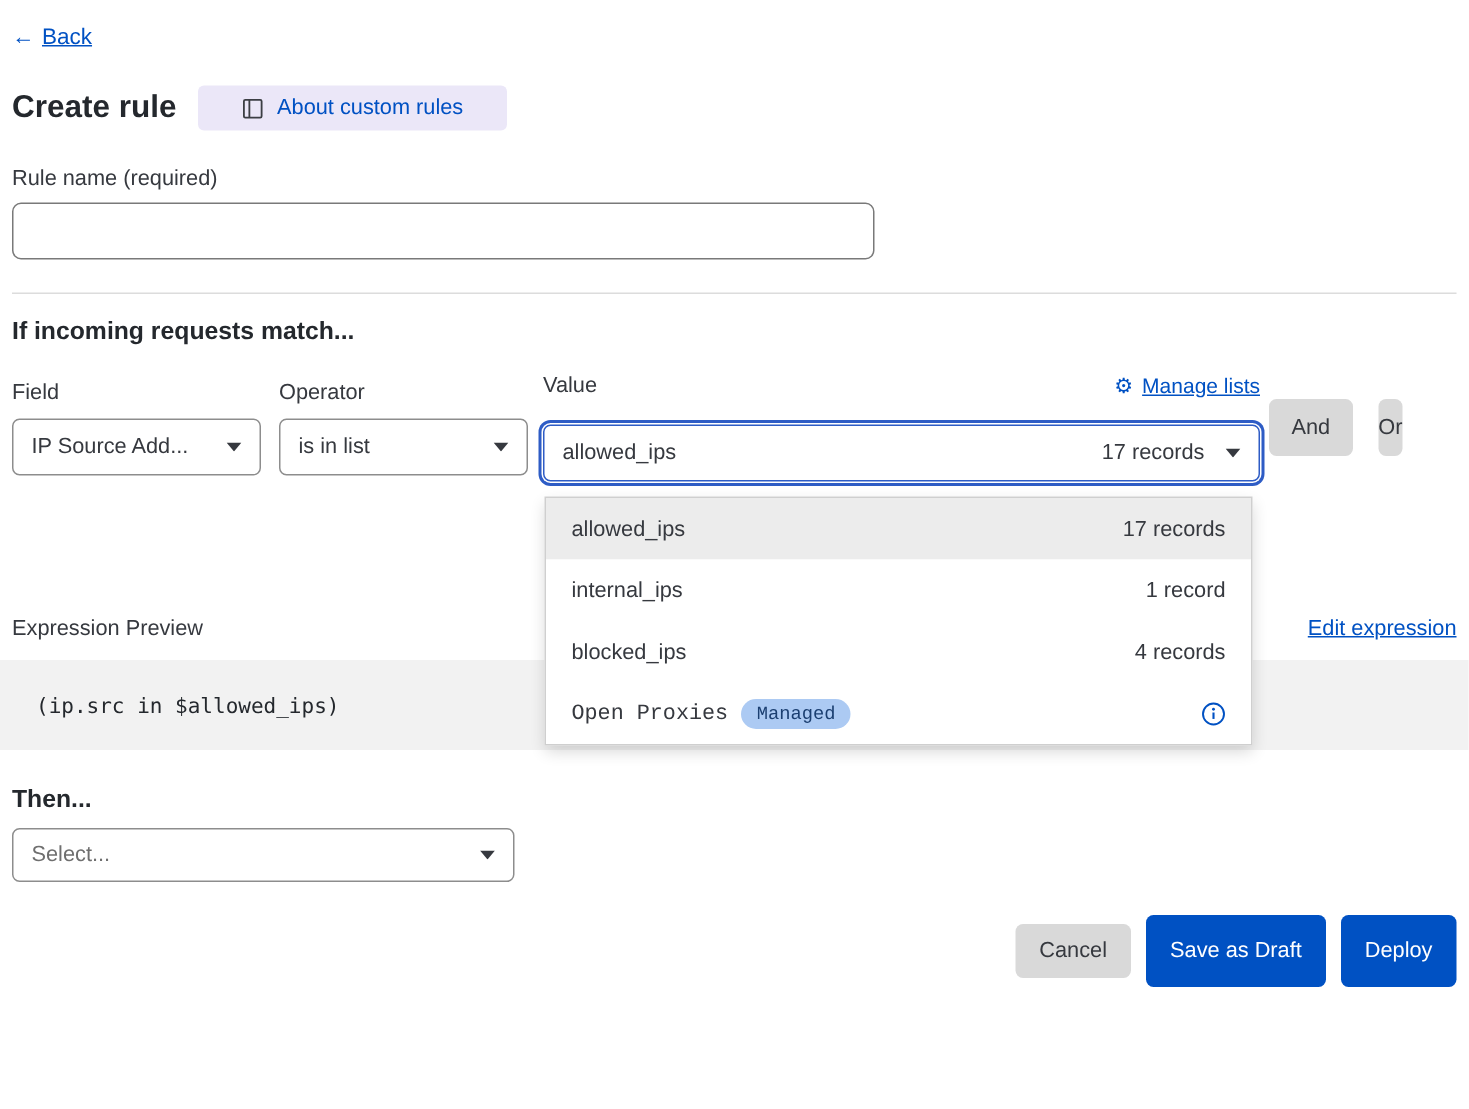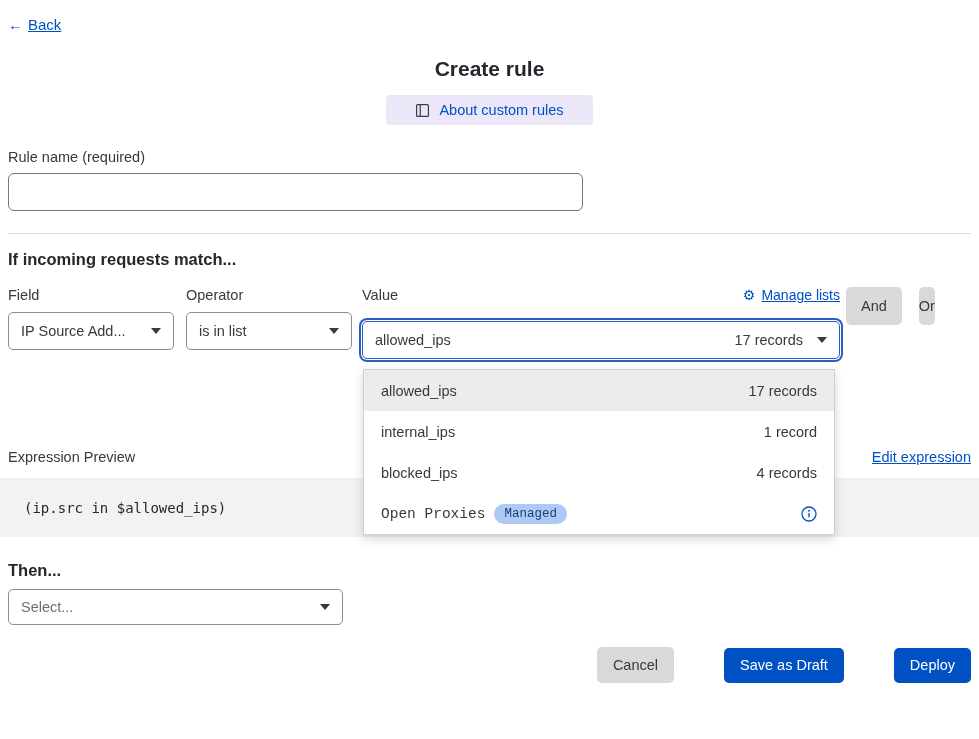--- a/index.html
+++ b/index.html
@@ -10,35 +10,35 @@
     font-size: 14px; color: #36393f;
     overflow: hidden;
   }
   .page { position: relative; width: 979px; height: 739px; padding: 16px 8px 0 8px; }
 
   
   .back-link { display: inline-flex; align-items: center; gap: 5px; color: #0051c3; text-decoration: none; font-size: 15px; cursor: pointer; }
   .back-link .back-text { text-decoration: underline; }
 
   
-  .title-row { display: flex; align-items: center; gap: 14px; margin-top: 24px; flex-direction: column; }
+  .title-row { display: flex; align-items: center; gap: 14px; margin-top: 24px; }
   .page-title { font-size: 21px; font-weight: bold; color: #24282d; }
   .about-badge { display: inline-flex; align-items: flex-end; gap: 9px; background: #ebe7f8; padding: 7px 29px; border-radius: 4px; color: #0051c3; font-size: 14.5px; text-decoration: none; cursor: pointer; }
 
   
   .form-label { display: block; margin-top: 24px; font-size: 14.5px; color: #36393f; }
   .rule-name-input { display: block; margin-top: 8px; width: 575px; height: 38px; border: 1px solid #797979; border-radius: 6px; padding: 0 12px; font-size: 14px; font-family: "Liberation Sans", sans-serif; outline: none; }
   .help-text { margin-top: 8px; font-size: 14px; color: #36393f; }
 
   .divider { border: none; border-top: 1px solid #dcdcdc; margin-top: 22px; }
 
   .section-title { font-size: 16.5px; font-weight: bold; color: #24282d; margin-top: 16px; }
 
   
-  .match-row { display: flex; align-items: flex-start; margin-top: 18px; }
+  .match-row { display: flex; align-items: center; margin-top: 18px; }
   .col { display: flex; flex-direction: column; }
   .col-field { width: 166px; margin-right: 12px; }
   .col-operator { width: 166px; margin-right: 10px; }
   .col-value { width: 478px; position: relative; }
   .col-label { font-size: 14.5px; margin-bottom: 9px; }
   .value-label-row { display: flex; justify-content: space-between; align-items: center; margin-bottom: 9px; }
   .manage-lists { color: #0051c3; font-size: 14px; text-decoration: none; display: inline-flex; gap: 6px; align-items: center; cursor: pointer; }
   .manage-lists .gear { font-size: 14px; line-height: 1; }
   .manage-lists .link-text { text-decoration: underline; }
 
@@ -68,21 +68,21 @@
 
   
   .then-title { margin-top: 24px; }
   .action-label { margin-top: 16px; }
   .action-select { width: 335px; height: 36px; margin-top: 9px; }
   .action-select .placeholder { color: #6f6f6f; }
 
   
   .footer-buttons { display: flex; justify-content: flex-end; align-items: center; gap: 10px; margin-top: 22px; }
   .footer-buttons .gray-btn { height: 36px; padding: 0 16px; }
-  .primary-btn { height: 35px; background: #0051c3; color: #ffffff; border: none; border-radius: 5px; padding: 0 16px; font-size: 14.5px; font-family: "Liberation Sans", sans-serif; cursor: pointer; margin-left: 40px; }
+  .primary-btn { height: 48px; background: #0051c3; color: #ffffff; border: none; border-radius: 5px; padding: 0 16px; font-size: 14.5px; font-family: "Liberation Sans", sans-serif; cursor: pointer; }
 </style>
 </head>
 <body>
 
 <div class="page">
 
   <a class="back-link">
     <span class="back-arrow">←</span>
     <span class="back-text">Back</span>
   </a>

